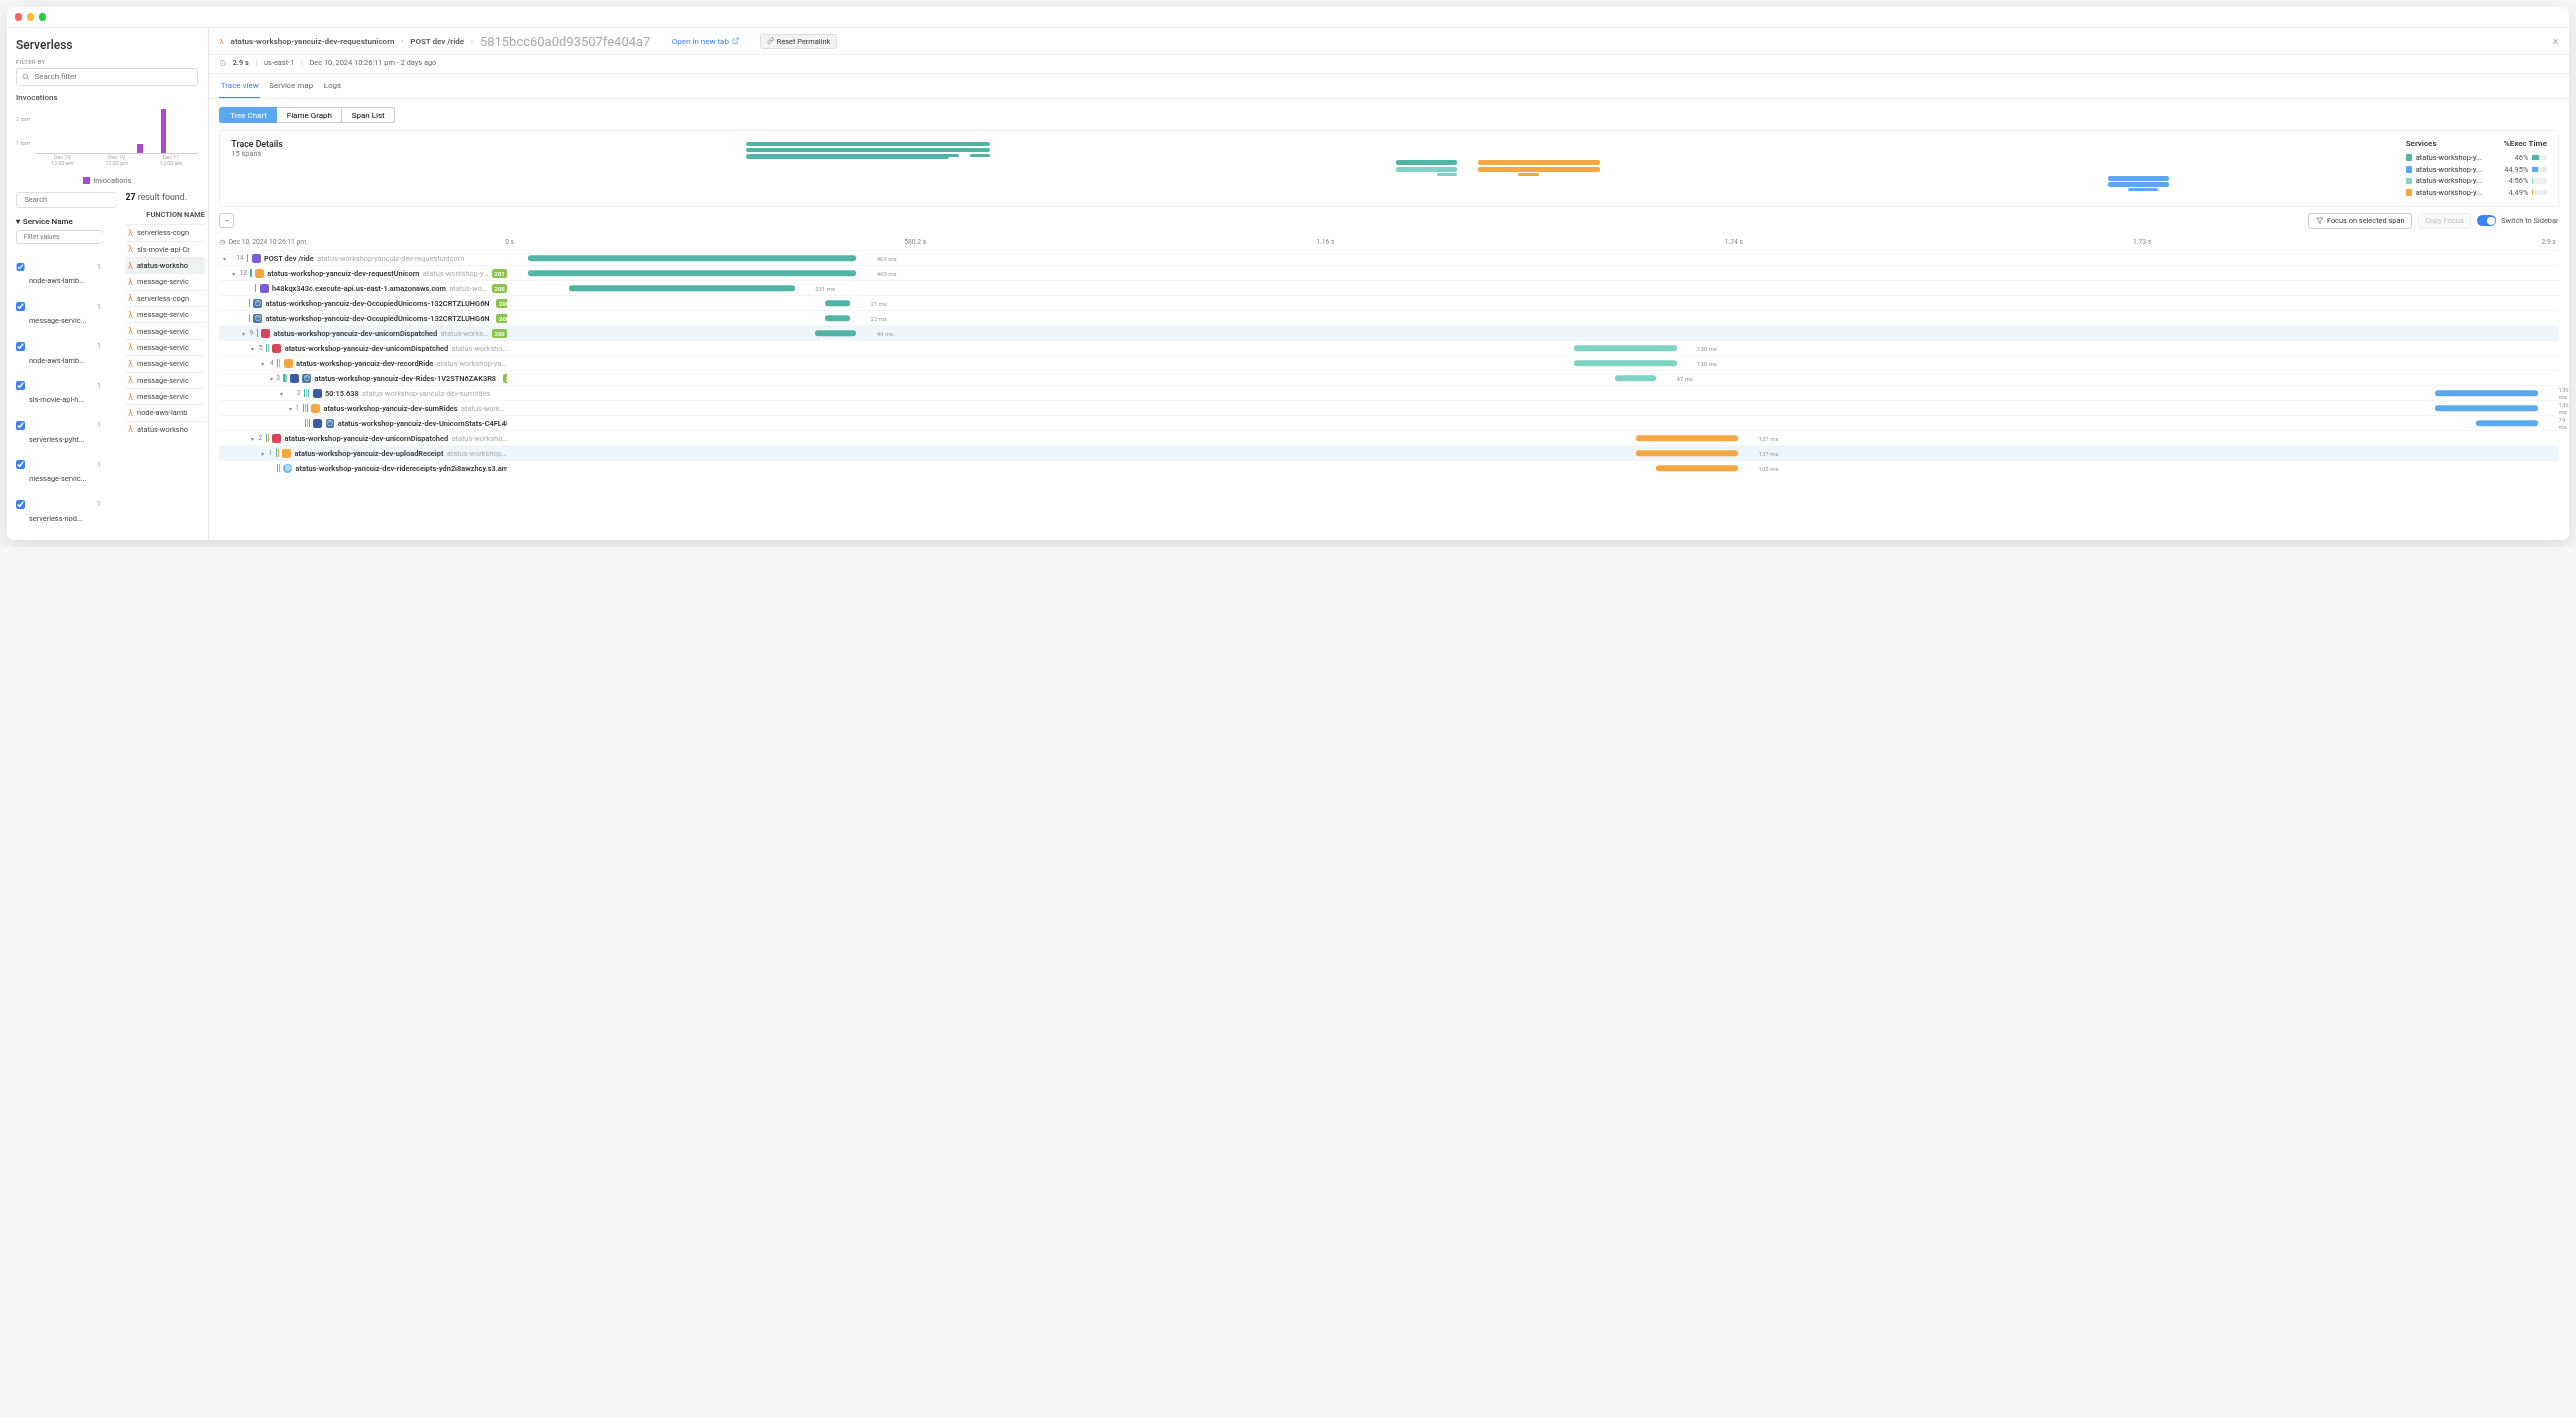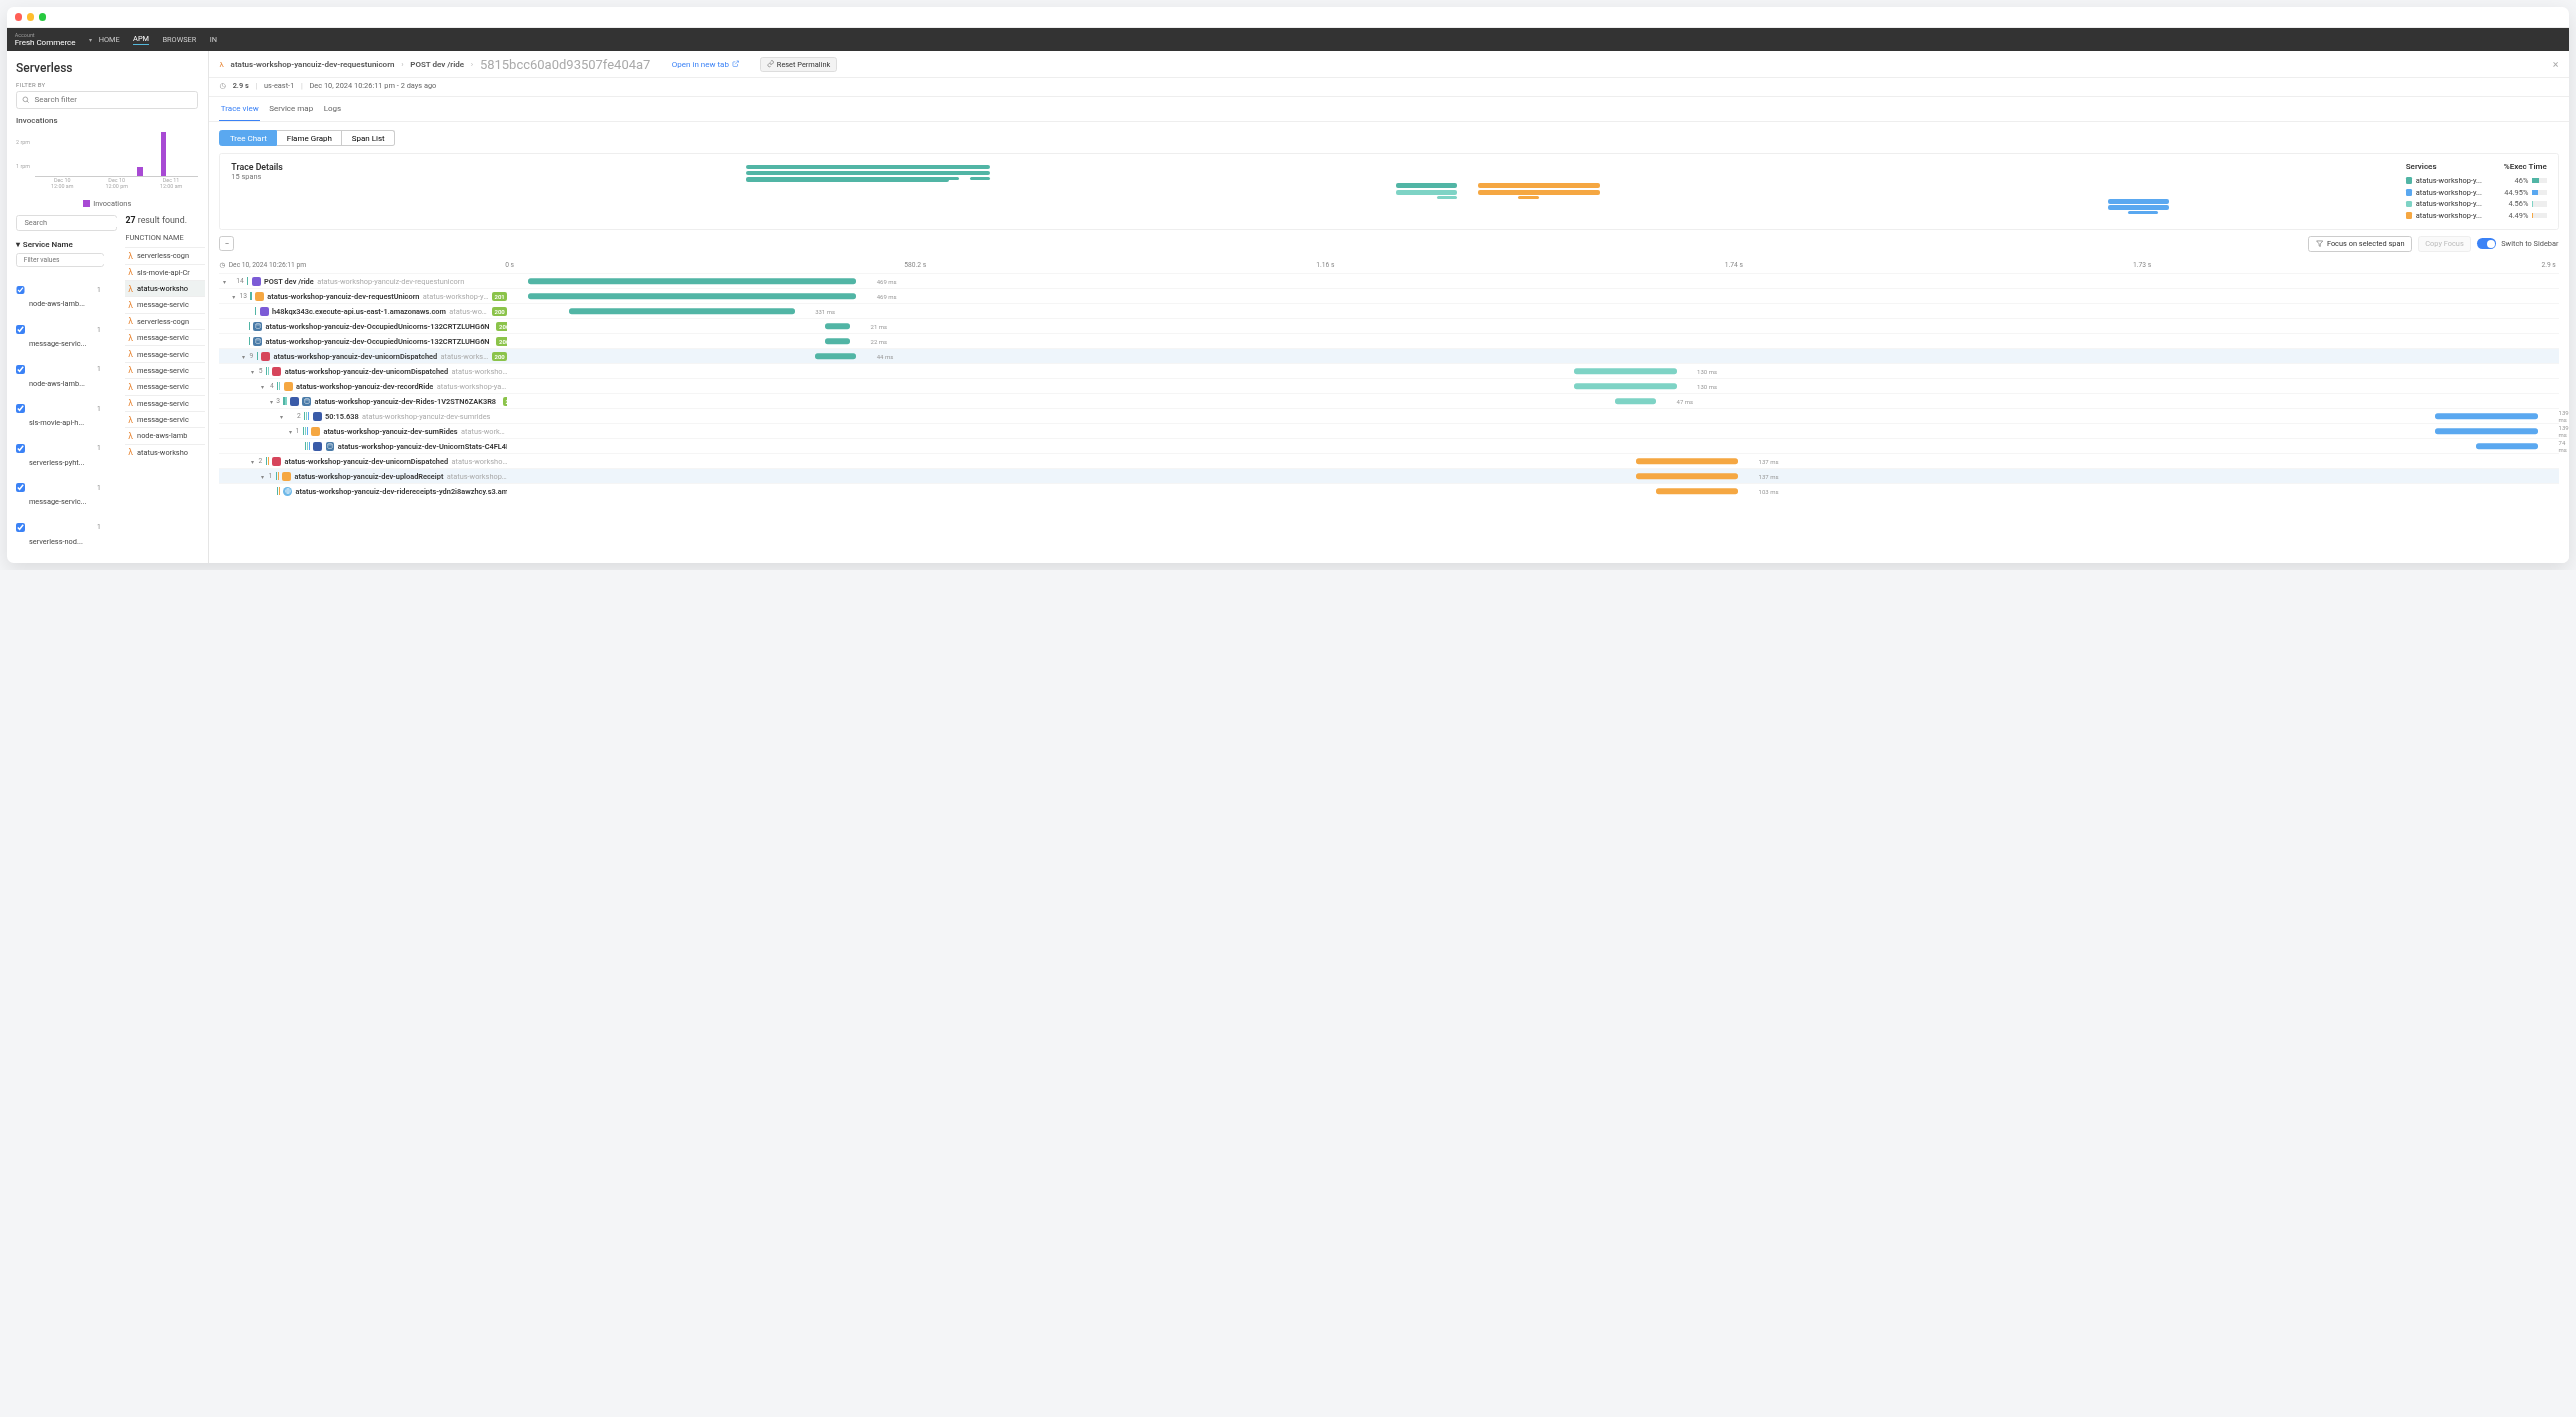--- a/index.html
+++ b/index.html
@@ -45,21 +45,21 @@
 .filter-values { border:0.7px solid #ddd; border-radius:2.7px; padding:2px 4px; display:flex; gap:2.7px; align-items:center; margin-bottom:2.7px; width: 88px;}
 .filter-values input{ border:none; outline:none; flex:1; font-size:6.7px;}
 .facet-row { display:flex; align-items:center; gap:4px; padding:1.3px 0; font-size:7.4px; color:#444;}
 .facet-row input[type=checkbox]{ accent-color:#3b82f6; width:8.8px; height:8.8px;}
 .facet-row .lbl { flex:1; overflow:hidden; text-overflow:ellipsis; white-space:nowrap; max-width:64px;margin-top:28px;}
 .facet-row .cnt { color:#888; font-size:6.7px; padding-right:9.4px;}
 
 .facets-cols { display:flex; gap: 5.4px; }
 .facets-col { flex: 0 0 104px; }
 .funclist { flex:1; }
-.funclist-header { font-size:7.4px; font-weight:400; color:#555; padding:2.7px 0 5.4px; text-align:left;}
+.funclist-header { font-size:7.4px; font-weight:700; color:#555; padding:2.7px 0 5.4px; text-align:right;}
 .fn-row { display:flex; align-items:center; gap:4px; padding:2.7px 2.7px; border-top:0.7px solid #eee; font-size:7.4px; color:#444; white-space:nowrap; overflow:hidden;}
 .fn-row .licon { color:#e8893a; font-size:8.8px;}
 .fn-row.sel { background:#eef2f1; color:#000;}
 
 .main { flex:1; display:flex; flex-direction:column; overflow:hidden; background:#fff;}
 .crumbbar { padding: 5.4px 10.8px; display:flex; align-items:center; gap:6.7px; border-bottom:0.7px solid #eee; font-size:8px;}
 .crumbbar .licon { color:#e8893a;}
 .crumbbar .bc { color:#555; font-weight:600;}
 .crumbbar .sep { color:#bbb;}
 .crumbbar .op { color:#555; font-weight:600;}
@@ -138,31 +138,20 @@
 </head>
 <body>
 
 <div class="window">
   <div class="titlebar">
     <div class="dot r"></div>
     <div class="dot y"></div>
     <div class="dot g"></div>
   </div>
 
-  <div class="sidebar-nav">
-    <div class="acct">
-      <small>Account</small>
-      <span>Fresh Commerce</span>
-    </div>
-    <span class="chev">▾</span>
-    <a>HOME</a>
-    <a class="active">APM</a>
-    <a>BROWSER</a>
-    <a>IN</a>
-  </div>
 
   <div class="app">
     <div class="left">
       <h2>Serverless</h2>
       <div class="filterby">FILTER BY</div>
       <div class="searchbox">
         <span class="sicon">
           <svg width="8" height="8" viewBox="0 0 24 24" fill="none" stroke="#999" stroke-width="2.5">
               <circle cx="10" cy="10" r="7"></circle>
               <line x1="20" y1="20" x2="15" y2="15"></line>

